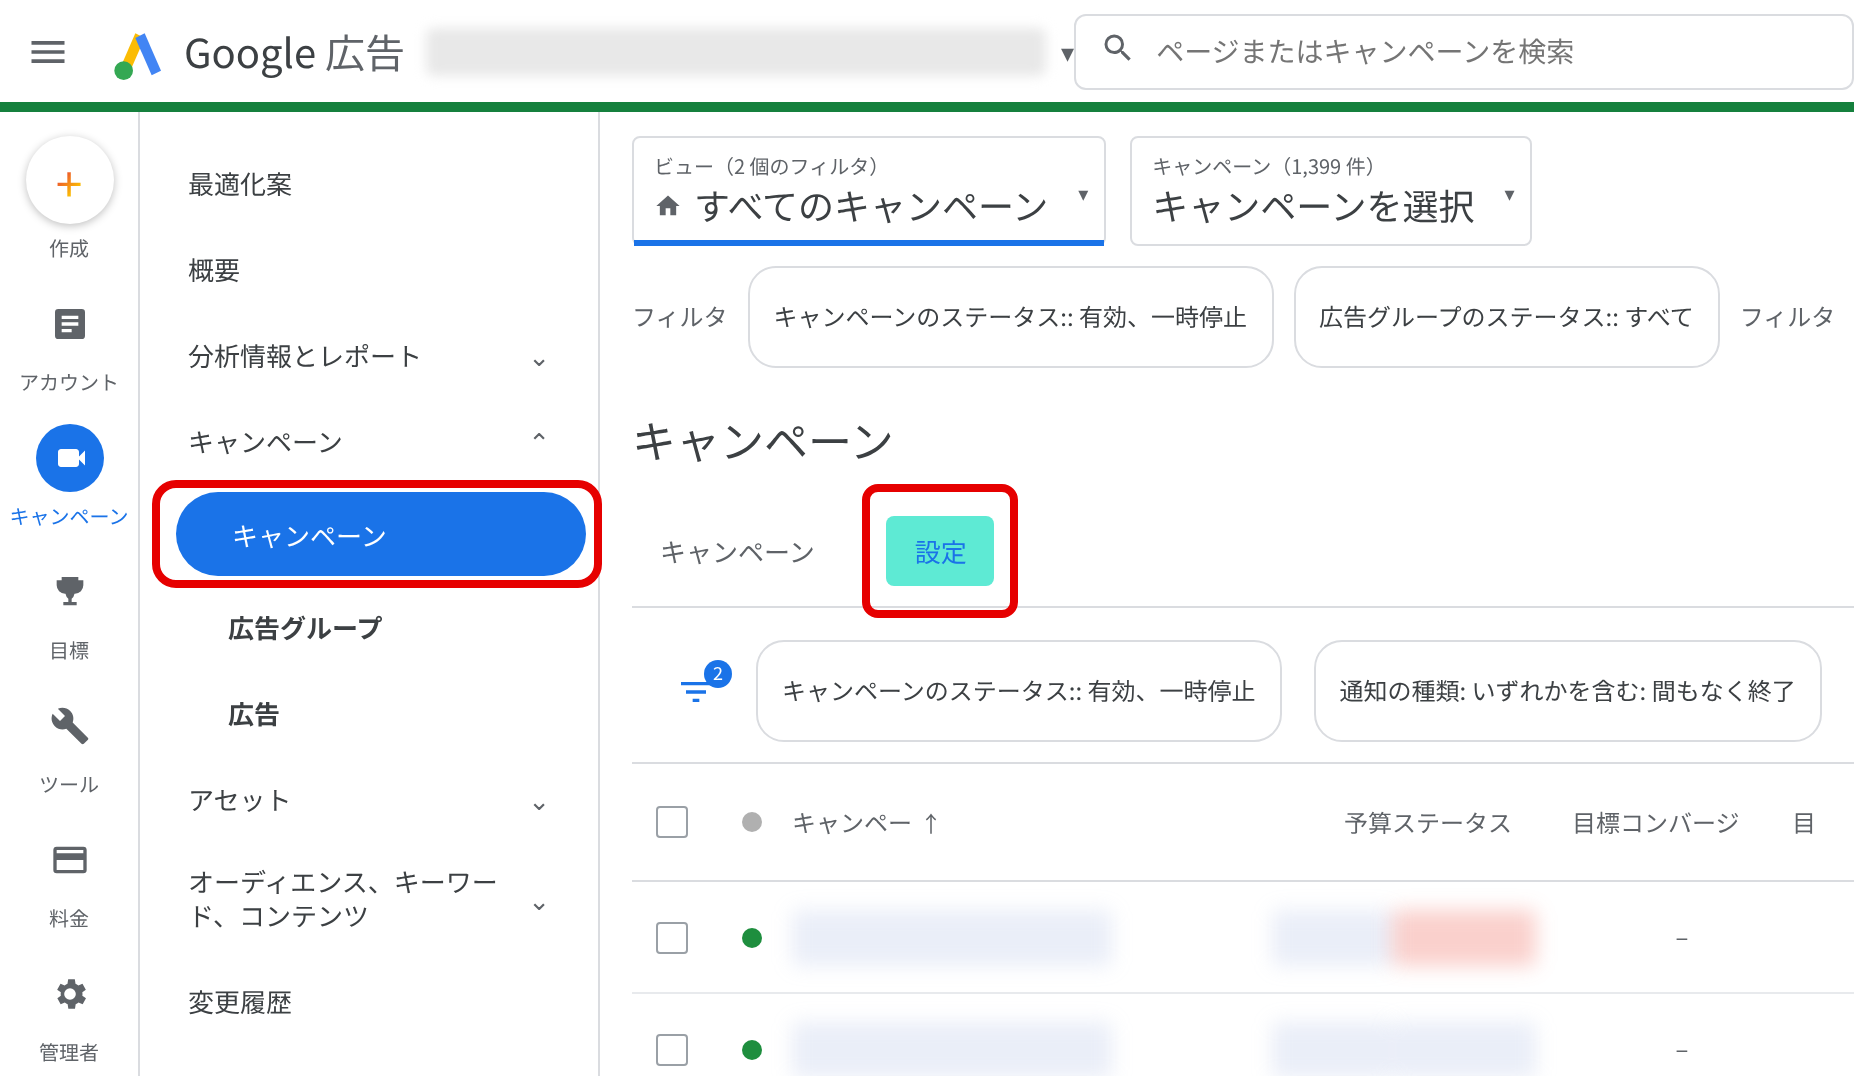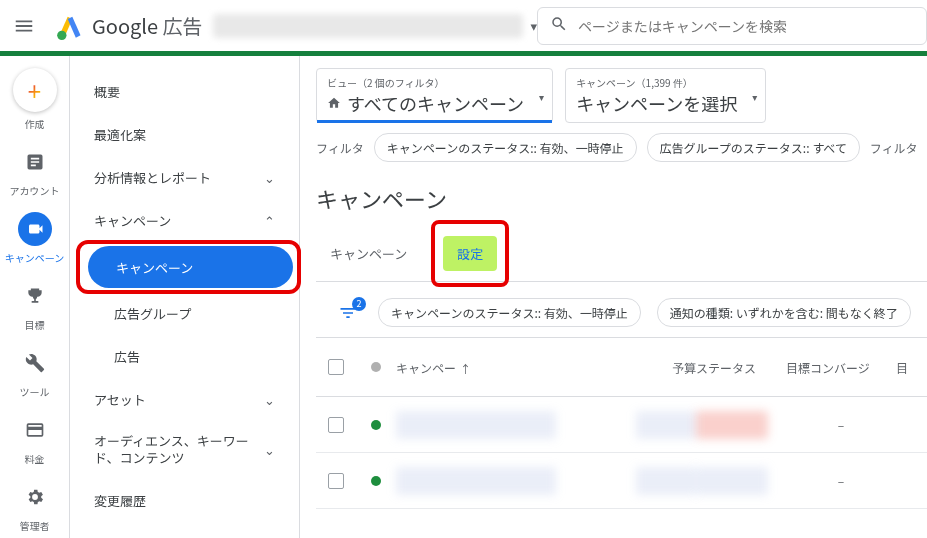--- a/index.html
+++ b/index.html
@@ -31,41 +31,41 @@
 
 
 .sidenav { width: 230px; border-right: 1px solid #dadce0; padding: 14px 0; position: relative; }
 .nav-item { padding: 12px 24px; display: flex; justify-content: space-between; align-items: center; color: #3c4043; font-size: 13px; cursor: pointer; }
 .chev { color: #5f6368; }
 
 .sub-pill-wrap { position: relative; padding: 4px 6px 4px 0; }
 .highlight-box { position: absolute; top: -2px; left: 6px; right: -2px; bottom: -2px; border: 4px solid #e60000; border-radius: 12px; pointer-events: none; }
 .sub-pill { margin-left: 18px; height: 42px; border-radius: 21px; background: #1a73e8; color: #fff; display: flex; align-items: center; padding-left: 28px; font-size: 13px; }
 
-.sub-item { padding: 12px 24px 12px 44px; font-size: 13px; color: #3c4043; cursor: pointer; }
+.sub-item { padding: 12px 24px 12px 44px; font-size: 13px; color: #3c4043; cursor: pointer; font-weight: bold; }
 
 
 .main { flex: 1; padding: 12px 0 0 16px; position: relative; overflow: hidden; }
 .filter-row { display: flex; gap: 12px; margin-bottom: 10px; }
 .filter-box { border: 1px solid #dadce0; border-radius: 4px; padding: 6px 28px 6px 10px; position: relative; min-width: 172px; background: #fff; display:flex; flex-direction: column; justify-content: center;}
 .filter-box .sm { font-size: 10px; color: #5f6368; }
 .filter-box .lg { font-size: 18px; color: #3c4043; display: flex; align-items: center; gap: 6px; }
 .filter-box::after { content: "▾"; color: #5f6368; position: absolute; right: 8px; top: 50%; transform: translateY(-50%); font-size: 10px; }
 .filter-box.first::before { content:""; position:absolute; left:0; right:0; bottom:-1px; height:3px; background:#1a73e8; }
 .home-ico { width:14px; height:14px; color:#5f6368; }
 
 .chips-row { display: flex; gap: 10px; align-items: center; margin-bottom: 20px; color:#5f6368; font-size: 12px; }
-.chip { border: 1px solid #dadce0; border-radius: 14px; padding: 5px 12px; font-size: 12px; color: #3c4043; white-space: nowrap; }
+.chip { border: 1px solid #dadce0; border-radius: 14px; padding: 16px 12px; font-size: 12px; color: #3c4043; white-space: nowrap; }
 
 .page-title { font-size: 22px; color: #3c4043; margin-bottom: 12px; }
 
 .tabs { display: flex; gap: 28px; align-items: center; border-bottom: 1px solid #dadce0; padding-bottom: 0; margin-bottom: 16px; padding-left: 10px;}
 .tab { padding: 10px 4px; font-size: 13px; color: #5f6368; cursor: pointer; position: relative; }
 .tab.active-wrap { position: relative; }
-.tab.active { color: #1a73e8; background: #bef264; padding: 8px 14px; border-radius: 4px; }
+.tab.active { color: #1a73e8; background: #5eead4; padding: 8px 14px; border-radius: 4px; }
 .tab-hl { position: absolute; top: -6px; left: -8px; right: -8px; bottom: -6px; border: 4px solid #e60000; border-radius: 8px; pointer-events: none; }
 
 .tools-row { display: flex; gap: 16px; align-items: center; margin-bottom: 10px; padding-left: 18px;}
 .funnel { position: relative; width: 28px; height: 28px; color: #1a73e8; display:flex; align-items:center; justify-content:center;}
 .funnel .badge { position: absolute; top: -2px; right: -4px; background: #1a73e8; color: #fff; border-radius: 50%; width: 14px; height: 14px; font-size: 9px; display:flex; align-items:center; justify-content:center; }
 
 .table { }
 .thead, .trow { display: grid; grid-template-columns: 40px 40px 200px 100px 90px 110px 40px; align-items: center; height: 56px; border-bottom: 1px solid #e8eaed; font-size: 12px; color: #5f6368; }
 .thead { height: 60px; border-bottom: 1px solid #dadce0; border-top: 1px solid #dadce0;}
 .th { display: flex; align-items: center; gap: 4px; }
@@ -163,24 +163,24 @@
           <svg width="20" height="20" viewBox="0 0 24 24">
             <path fill="currentColor" d="M19.4 13l.1-1-.1-1 2.1-1.6-2-3.5-2.5 1a7 7 0 00-1.7-1l-.4-2.7h-4l-.4 2.7a7 7 0 00-1.7 1l-2.5-1-2 3.5L6.5 11l-.1 1 .1 1-2.1 1.6 2 3.5 2.5-1a7 7 0 001.7 1l.4 2.7h4l.4-2.7a7 7 0 001.7-1l2.5 1 2-3.5L19.4 13zM12 15.5A3.5 3.5 0 1112 8.5a3.5 3.5 0 010 7z"></path>
           </svg>
         </div>
       <span>管理者</span>
     </div>
   </div>
 
   <div class="sidenav">
     <div class="nav-item">
+        <span>最適化案</span>
+      </div>
+    <div class="nav-item">
         <span>概要</span>
-      </div>
-    <div class="nav-item">
-        <span>最適化案</span>
       </div>
     <div class="nav-item">
         <span>分析情報とレポート</span>
         <span class="chev">⌄</span>
       </div>
     <div class="nav-item">
         <span>キャンペーン</span>
         <span class="chev">⌃</span>
       </div>
 

